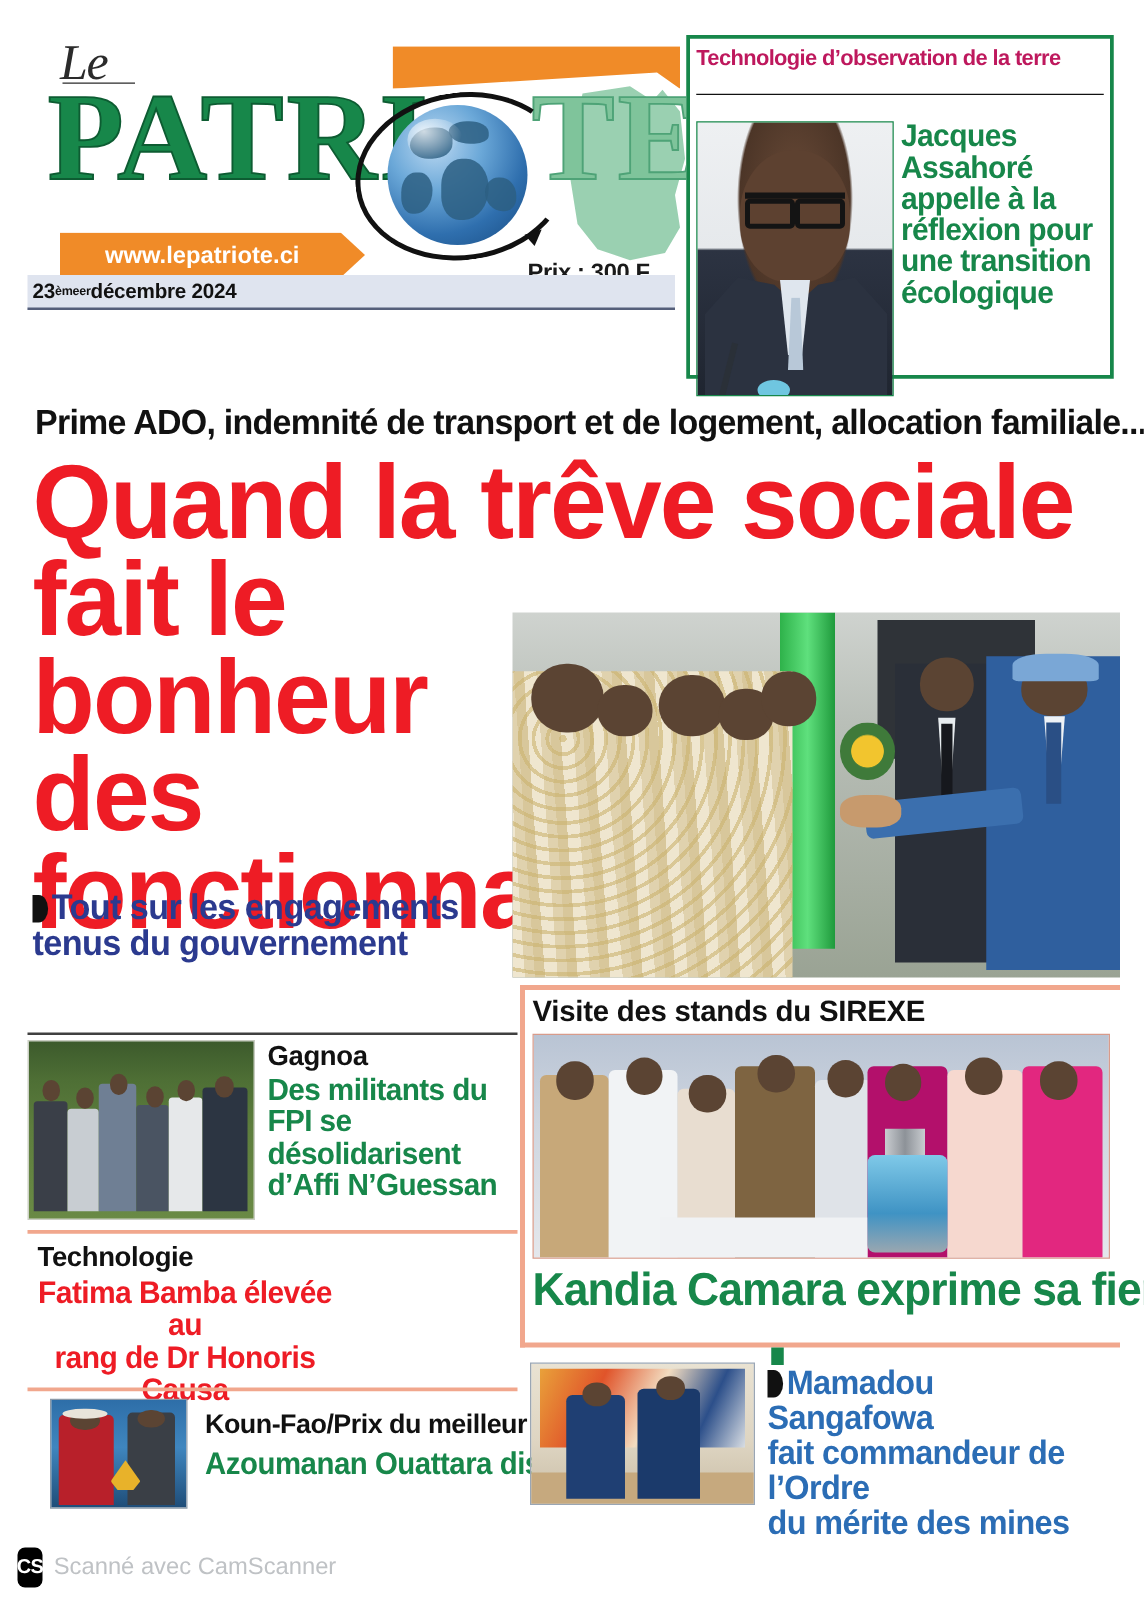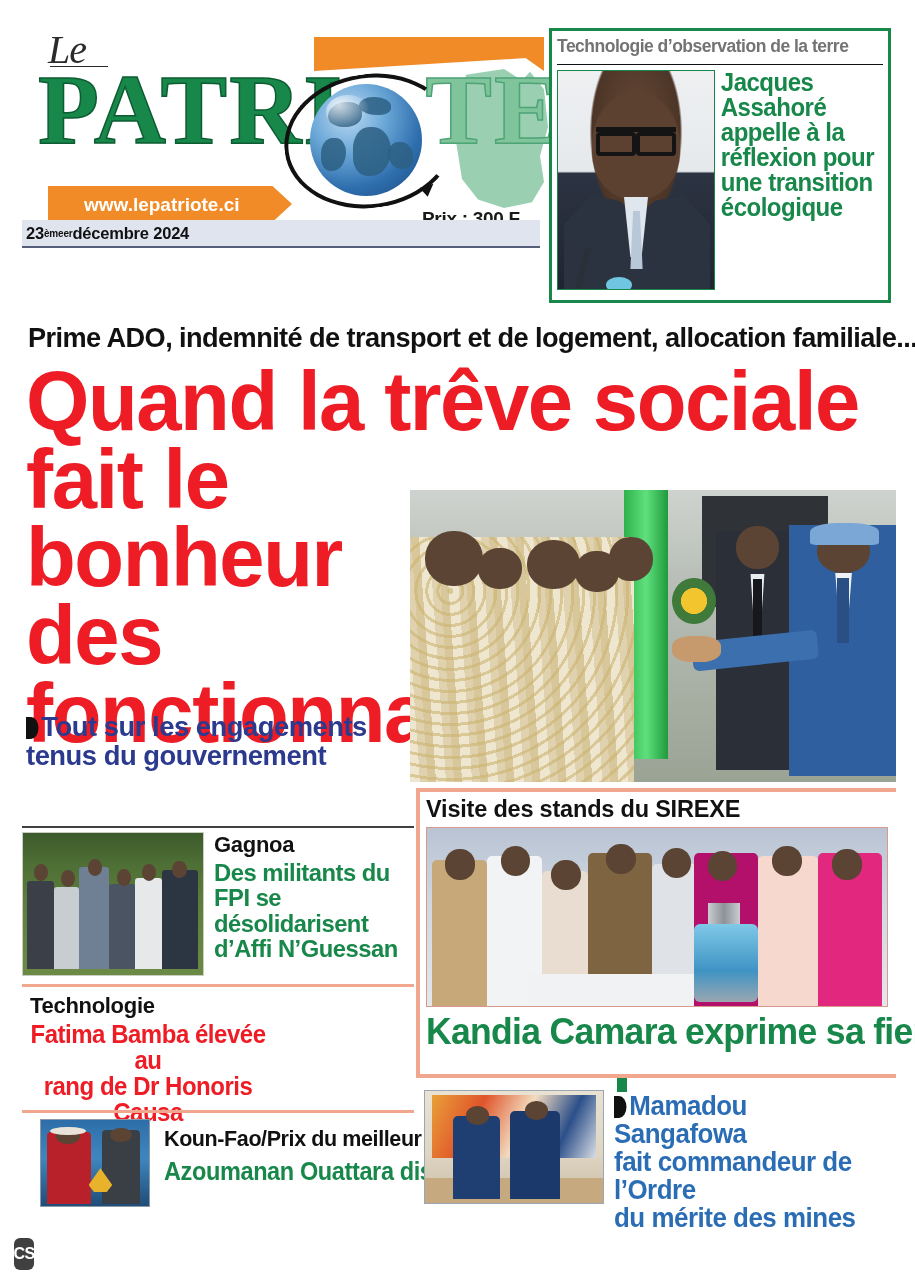--- a/index.html
+++ b/index.html
@@ -122,25 +122,25 @@
     letter-spacing: 0px; font-stretch: condensed;
     transform: scaleX(0.94);
   }
 
   
   .tr-box {
     position: absolute; left: 549px; top: 28px; width: 342px; height: 275px;
     border: 3px solid #17874a; background: #fff; padding: 5px;
   }
   .tr-kicker {
-    font-size: 17.5px; font-weight: bold; color: #737373;
-    border-bottom: 1.5px solid #111; padding-bottom: 7px;
+    font-size: 17.5px; font-weight: bold; color: #be185d;
+    border-bottom: 1.5px solid #111; padding-bottom: 18px;
     white-space: nowrap; letter-spacing: -0.5px;
   }
-  .tr-body { display: flex; margin-top: 5px; }
+  .tr-body { display: flex; margin-top: 21px; }
   .tr-photo {
     width: 158px; height: 220px; flex: none;
     border: 1px solid #17874a;
     background:
       radial-gradient(ellipse at 50% 28%, #6a4b38 0%, #4c3527 40%, transparent 42%),
       linear-gradient(180deg, #eef0f2 0%, #e6e9ec 46%, #2c3342 47%, #1f2530 100%);
       position: relative; overflow: hidden;
   }
   .tr-photo .head {
     position: absolute; left: 34px; top: 22px; width: 88px; height: 106px;
@@ -434,21 +434,21 @@
     position: absolute; left: 617px; top: 1078px; width: 10px; height: 14px; background: #17874a;
   }
 
   
   .cam {
     position: absolute; left: 14px; top: 1238px;
     display: flex; align-items: center; gap: 9px;
   }
   .cam-badge {
     width: 20px; height: 32px; border-radius: 6px;
-    background: #404040; color: #ffffff;
+    background: #000000; color: #ffffff;
     display: flex; align-items: center; justify-content: center;
     font-size: 16px; font-weight: bold; letter-spacing: -0.5px;
   }
   .cam-text { color: #bfc2c5; font-size: 19px; }
 </style>
 </head>
 <body>
 
 <div class="page">
 
@@ -619,15 +619,16 @@
     </div>
     <div class="sang-head">
       <span class="bullet-tri"></span><span>Mamadou Sangafowa</span><br>
       <span>fait commandeur de l’Ordre</span><br>
       <span>du mérite des mines</span>
     </div>
   </div>
 
   <div class="cam">
     <div class="cam-badge">CS</div>
+    <div class="cam-text">Scanné avec CamScanner</div>
   </div>
 
 </div>
 
 </body></html>

